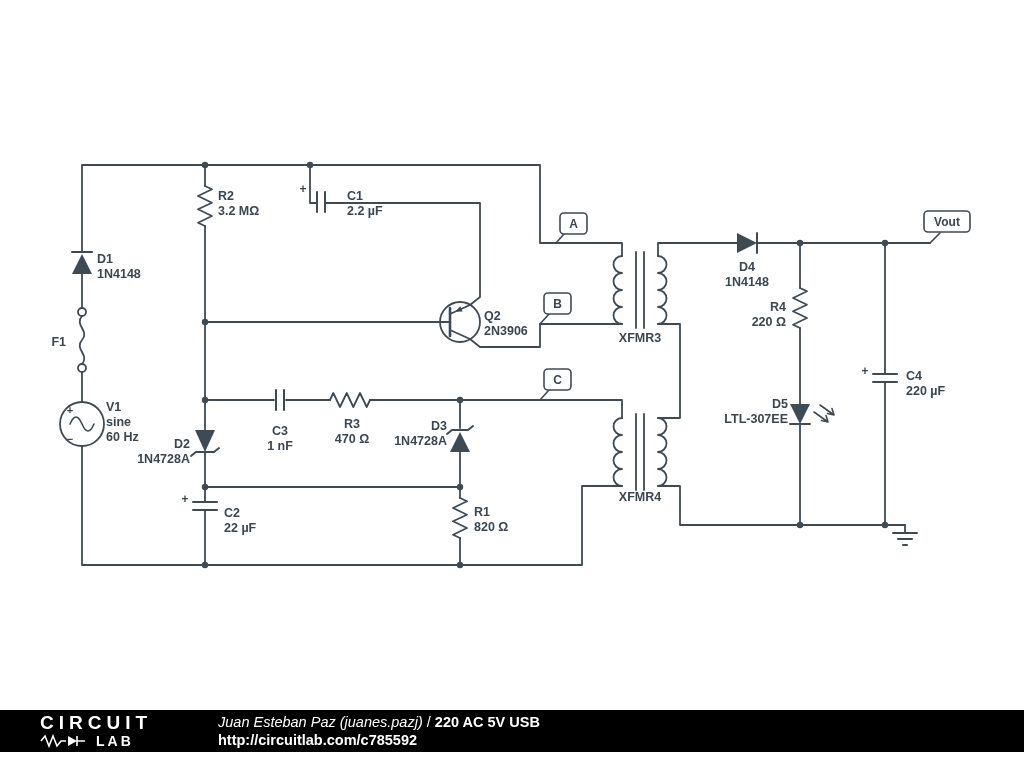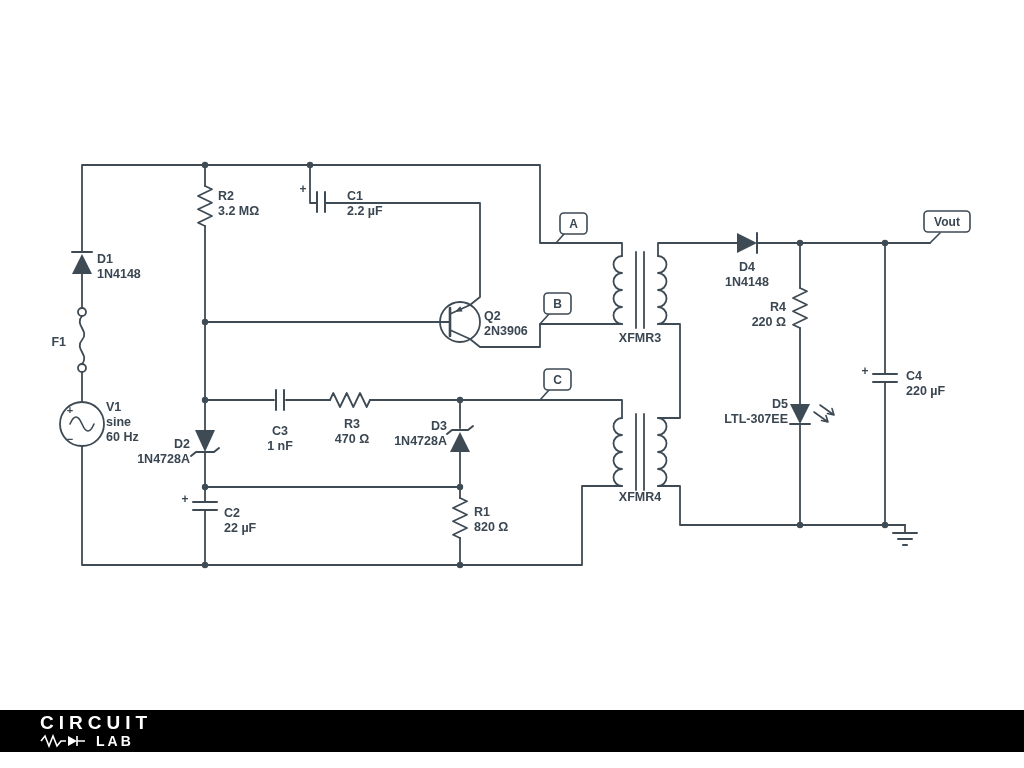--- a/index.html
+++ b/index.html
@@ -235,15 +235,19 @@
     <div class="logo-row1">CIRCUIT</div>
     <div class="logo-row2">
       <svg width="52" height="14" viewBox="0 0 52 14">
         <path d="M1,7 L5,2 L9,12 L13,2 L17,12 L21,7 H26" fill="none" stroke="#ffffff" stroke-width="1.6"></path>
         <polygon points="28,2 28,12 37,7" fill="#ffffff"></polygon>
         <path d="M37,2 V12 M37,7 H45" stroke="#ffffff" stroke-width="1.6"></path>
       </svg>
       <span class="logo-lab">LAB</span>
     </div>
   </div>
+  <div class="footer-text">
+    <div class="footer-line1"><span class="author">Juan Esteban Paz (juanes.pazj)</span><span class="sep"> / </span><span class="ctitle">220 AC 5V USB</span></div>
+    <div class="footer-line2">http://circuitlab.com/c785592</div>
+  </div>
 </div>
 
 </div>
 
 </body></html>

